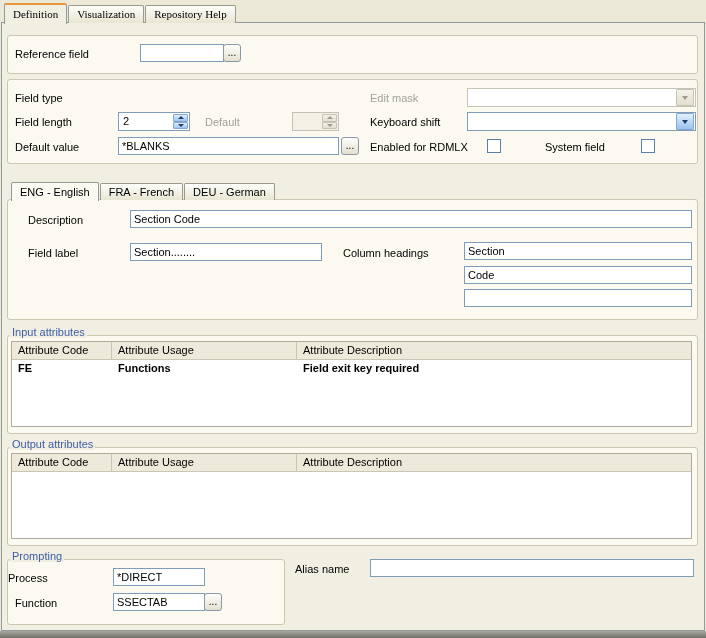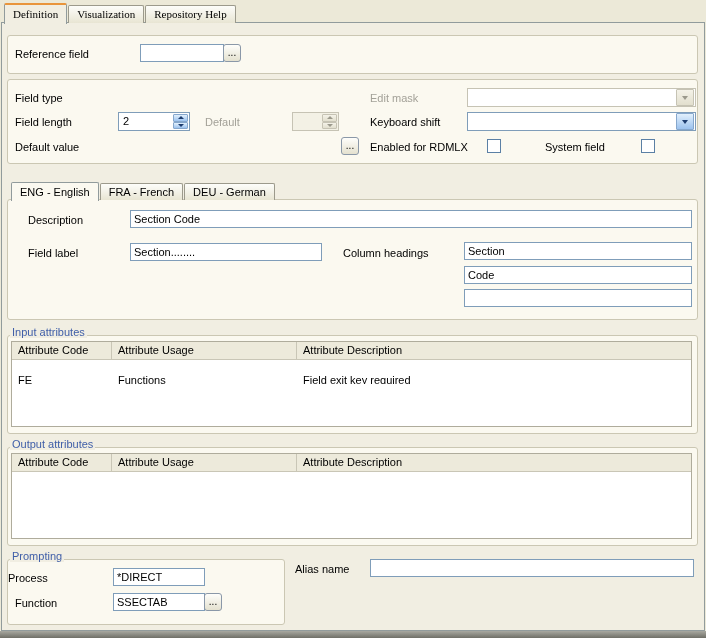--- a/index.html
+++ b/index.html
@@ -46,21 +46,21 @@
   .ltabs{position:absolute;left:11px;top:181px;display:flex;align-items:flex-end;gap:1px;height:19px;z-index:4;}
   .ltab{height:16px;line-height:16px;padding:0 8px;background:linear-gradient(#FDFDFA,#E8E5D3);
        border:1px solid #9C9A8C;border-bottom:none;border-radius:2px 2px 0 0;white-space:nowrap;}
   .ltab.active{height:18px;line-height:18px;background:#FBF9F0;border-color:#919B9C;margin-bottom:-1px;position:relative;}
   
   .table{position:absolute;border:1px solid #AFAC9C;background:#fff;display:flex;flex-direction:column;box-sizing:border-box;}
   .thead{display:flex;background:#EDEADB;border-bottom:1px solid #C9C6B6;height:17px;line-height:17px;}
   .th{padding:0 6px;border-right:1px solid #C9C6B6;box-sizing:border-box;white-space:nowrap;overflow:hidden;}
   .th:last-child{border-right:none;}
   .trow{display:flex;height:17px;line-height:17px;background:#fff;}
-  .td{padding:12px 6px;box-sizing:border-box;white-space:nowrap;overflow:hidden;}
+  .td{padding:0 6px;box-sizing:border-box;white-space:nowrap;overflow:hidden;font-weight:bold;}
   .c1{width:100px;flex:none;}
   .c2{width:185px;flex:none;}
   .c3{flex:1;}
   
   .win-edge{position:absolute;left:0;bottom:0;width:706px;height:7px;background:linear-gradient(#A8A8A0,#6F6F67);}
 </style>
 </head>
 <body>
 
 <div id="app">
@@ -115,20 +115,21 @@
   </div>
   <div class="lbl" style="left:370px;top:116px;">Keyboard shift</div>
   <div class="combo" style="left:467px;top:112px;width:229px;">
     <div class="val"></div>
     <div class="arrow">
         <div class="tri-down"></div>
       </div>
   </div>
 
   <div class="lbl" style="left:15px;top:141px;">Default value</div>
+  <input class="txt" style="left: 118px; top: 137px; width: 213px;" value="*BLANKS">
   <button class="dots" style="left:341px;top:137px;">...</button>
   <div class="lbl" style="left:370px;top:141px;">Enabled for RDMLX</div>
   <span class="chk" style="left:487px;top:139px;"></span>
   <div class="lbl" style="left:545px;top:141px;">System field</div>
   <span class="chk" style="left:641px;top:139px;"></span>
 
   <div class="ltabs">
     <div class="ltab active">ENG - English</div>
     <div class="ltab">FRA - French</div>
     <div class="ltab">DEU - German</div>

